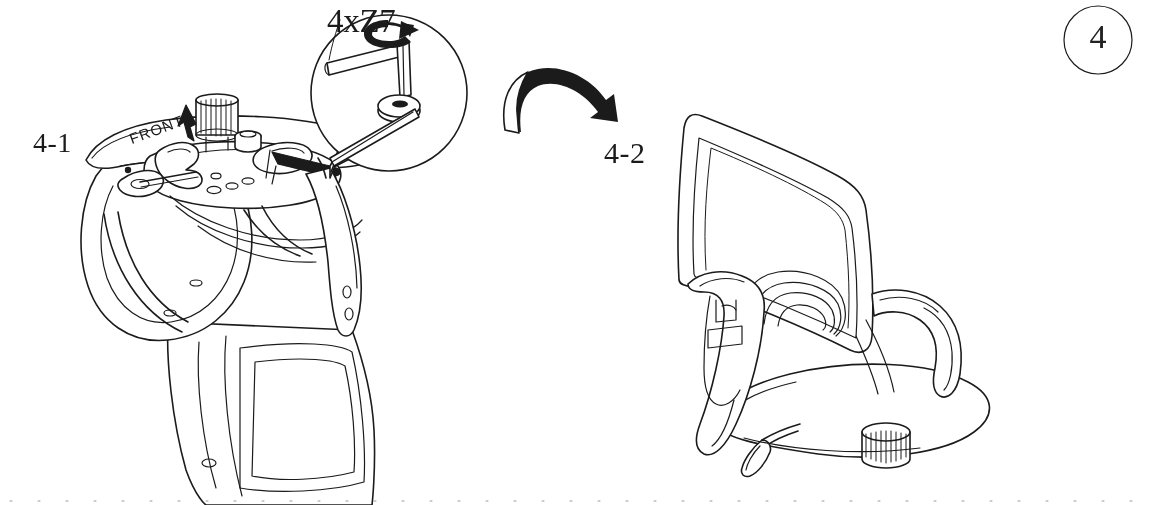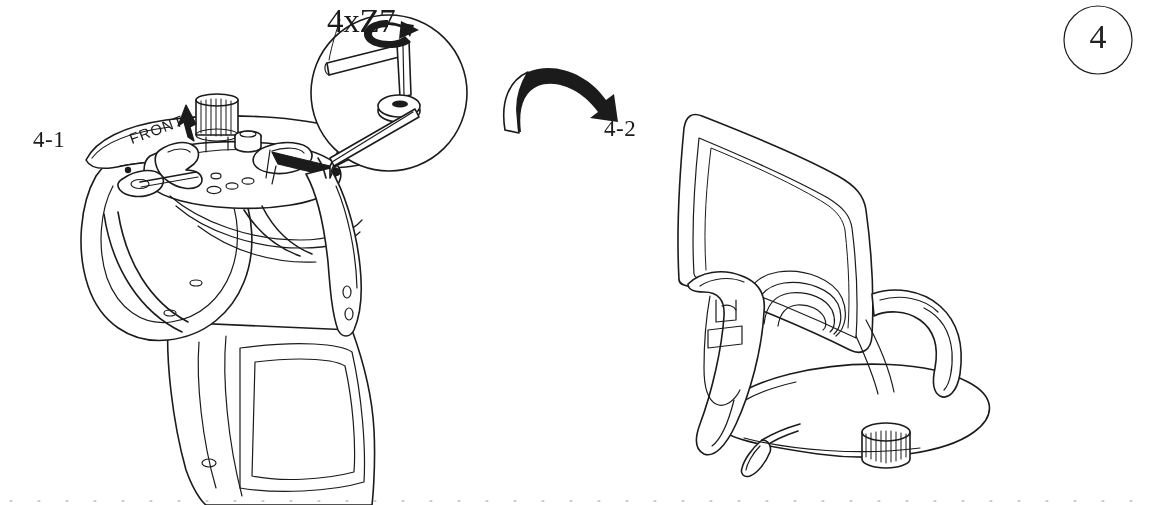--- a/index.html
+++ b/index.html
@@ -46,27 +46,27 @@
     left: 1098px;
     top: 20px;
     font-size: 34px;
     line-height: 34px;
     transform: translateX(-50%);
     color: #222;
   }
   #lbl-41 {
     left: 33px;
     top: 127px;
-    font-size: 23px;
+    font-size: 28px;
     letter-spacing: 0.5px;
   }
   #lbl-42 {
     left: 604px;
-    top: 116px;
-    font-size: 23px;
+    top: 136px;
+    font-size: 30px;
     letter-spacing: 0.5px;
   }
   #lbl-part {
     left: 327px;
     top: 3px;
     font-size: 33px;
     letter-spacing: -0.3px;
   }
   #lbl-front {
     left: 127px;

